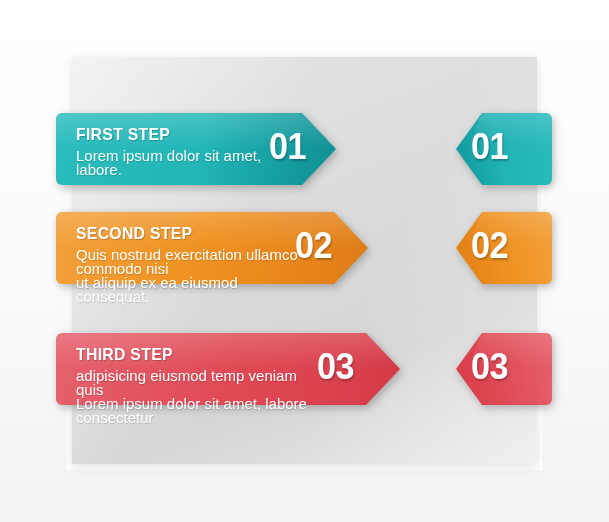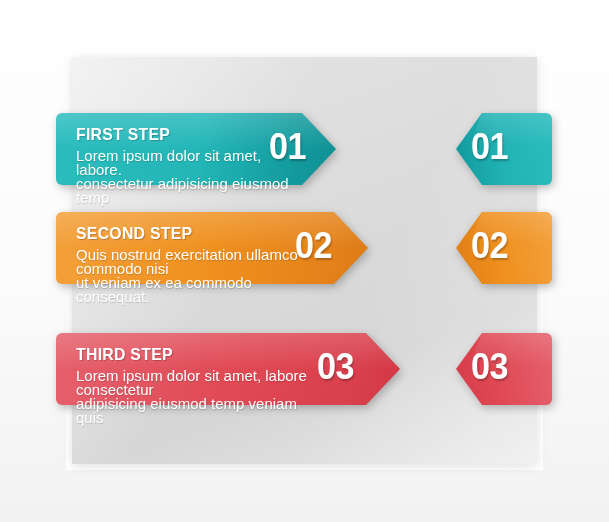--- a/index.html
+++ b/index.html
@@ -224,21 +224,20 @@
     <div class="fold-left c1"></div>
 
     <div class="ribbon-left rl-1">
       <div class="body"></div>
       <div class="gloss"></div>
     </div>
 
     <div class="txt-block">
       <p class="step-title">FIRST STEP</p>
       <p class="step-desc">Lorem ipsum dolor sit amet, labore.</p>
-      <p class="step-desc">consectetur adipisicing  eiusmod temp</p>
     </div>
 
     <div class="step-num num-left-1">01</div>
 
     <div class="fold-right c1"></div>
 
     <div class="ribbon-right rr-1">
       <div class="body"></div>
       <div class="gloss"></div>
     </div>
@@ -251,21 +250,21 @@
     <div class="fold-left c2"></div>
 
     <div class="ribbon-left rl-2">
       <div class="body"></div>
       <div class="gloss"></div>
     </div>
 
     <div class="txt-block w2">
       <p class="step-title">SECOND STEP</p>
       <p class="step-desc">Quis nostrud exercitation ullamco commodo nisi</p>
-      <p class="step-desc">ut veniam ex ea commodo consequat.</p>
+      <p class="step-desc">ut aliquip ex ea eiusmod consequat.</p>
     </div>
 
     <div class="step-num num-left-2">02</div>
 
     <div class="fold-right c2"></div>
 
     <div class="ribbon-right rr-2">
       <div class="body"></div>
       <div class="gloss"></div>
     </div>
@@ -277,22 +276,22 @@
 
     <div class="fold-left c3"></div>
 
     <div class="ribbon-left rl-3">
       <div class="body"></div>
       <div class="gloss"></div>
     </div>
 
     <div class="txt-block w3">
       <p class="step-title">THIRD STEP</p>
+      <p class="step-desc">adipisicing  eiusmod temp veniam quis</p>
       <p class="step-desc">Lorem ipsum dolor sit amet, labore consectetur</p>
-      <p class="step-desc">adipisicing  eiusmod temp veniam quis</p>
     </div>
 
     <div class="step-num num-left-3">03</div>
 
     <div class="fold-right c3"></div>
 
     <div class="ribbon-right rr-3">
       <div class="body"></div>
       <div class="gloss"></div>
     </div>

